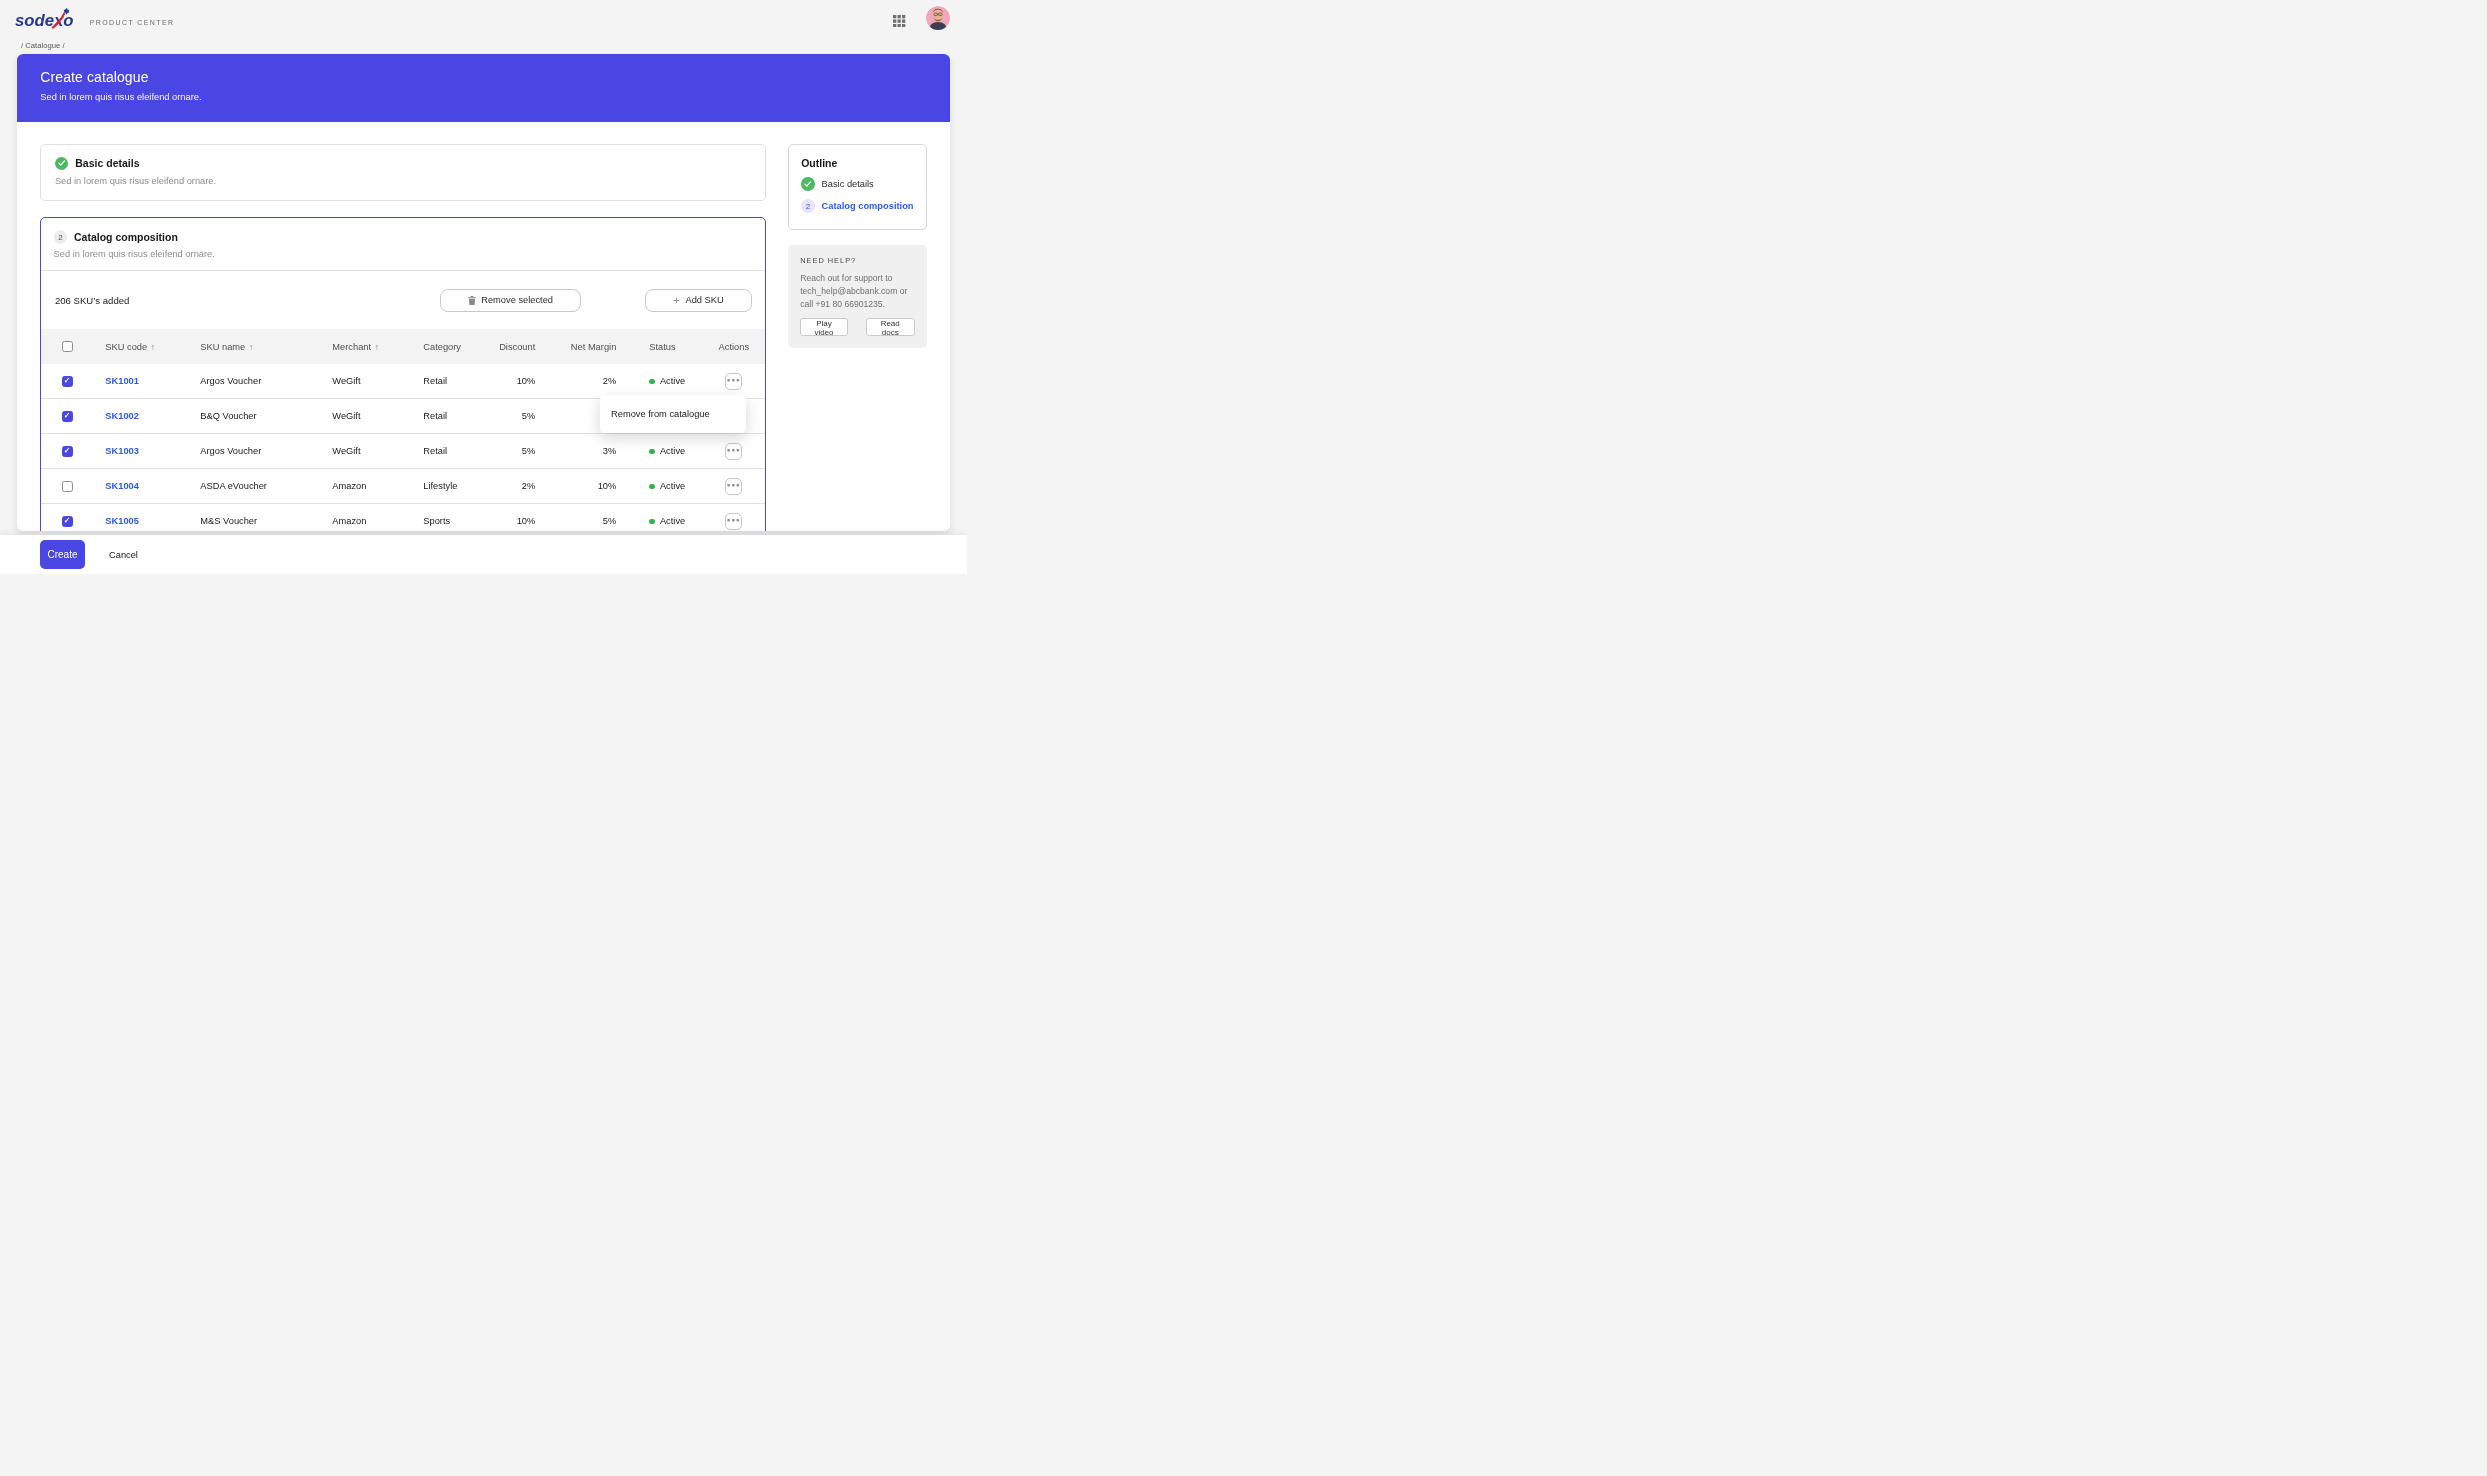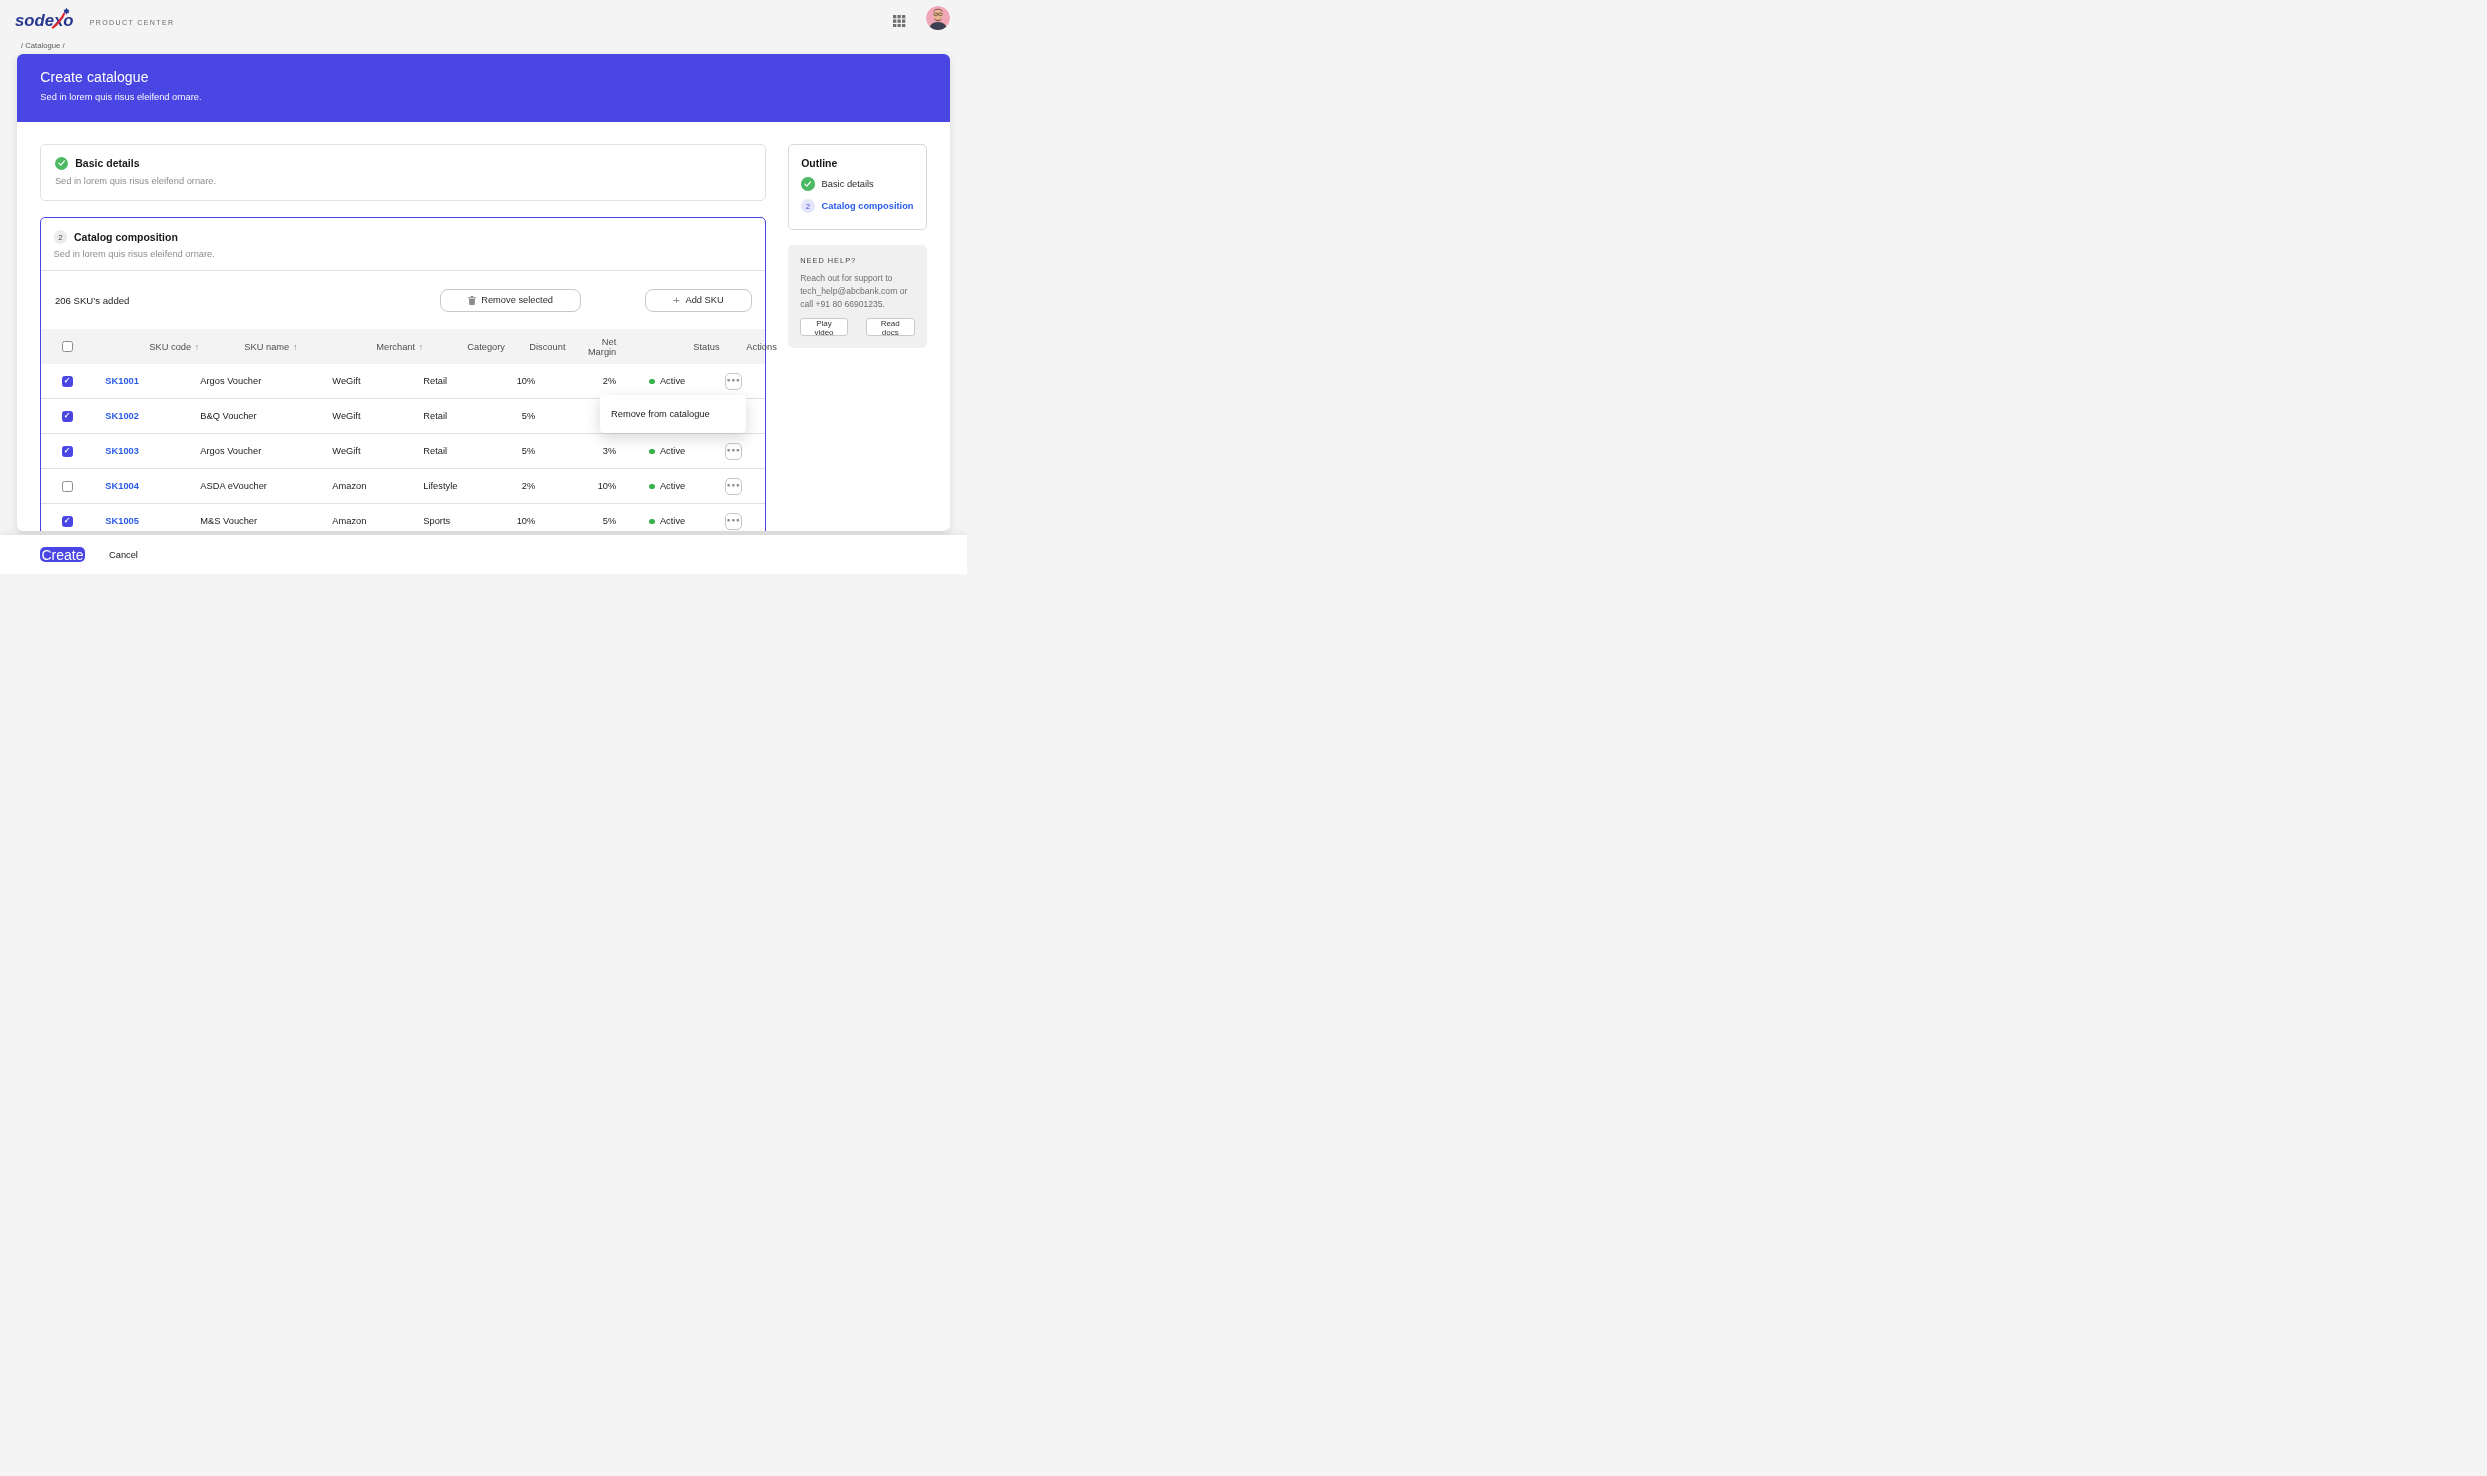--- a/index.html
+++ b/index.html
@@ -52,21 +52,21 @@
   
   .tbl-header, .tbl-row { display:grid; grid-template-columns:64px 95px 132px 91px 62px 50px 81px 86px 1fr;
                           align-items:center; }
   .tbl-header { height:35px; background:#f3f3f3; font-size:9.3px; color:#4f4f4f; }
   .tbl-row { height:35px; border-bottom:0.6px solid #e0e0e0; font-size:9.3px; color:#1b1b1b; background:#fff; }
   .cell-check { padding-left:20.4px; }
   .col-right { text-align:right; }
   .col-status { padding-left:33px; display:flex; align-items:center; gap:5px; }
   .col-actions { display:flex; justify-content:center; }
   .sort-arrow { color:#8d8d8d; font-size:8.6px; margin-left:3.7px; }
-  .th { display:flex; align-items:center; cursor:default;margin-left:44px; }
+  .th { display:flex; align-items:center; cursor:default; }
   .th.sortable { cursor:pointer; }
   .checkbox { width:11px; height:11px; border-radius:2.5px; border:0.9px solid #8d8d8d; background:#fff;
               display:flex; align-items:center; justify-content:center; cursor:pointer; }
   .checkbox.checked { background:#4A46E3; border-color:#4A46E3; }
   .checkbox.checked::after { content:"✓"; color:#fff; font-size:8px; font-weight:700; line-height:1; }
   .sku-link { color:#2A5CE8; font-weight:700; cursor:pointer; }
   .status-dot { width:5.6px; height:5.6px; border-radius:50%; background:#36B24A; flex:none; }
   .dots-btn { width:17.3px; height:17.3px; border:0.9px solid #c6c6c6; border-radius:5px; background:#fff;
               display:flex; align-items:center; justify-content:center; cursor:pointer; }
   .dots-btn span { color:#8f8f8f; font-size:6.2px; letter-spacing:0.9px; line-height:1; margin-top:-1.9px; }
@@ -88,22 +88,22 @@
   .help-card { margin-top:15.4px; background:#f0f0f1; border-radius:5px; padding:11px 12.3px; height:103px; }
   .help-title { font-size:7.4px; letter-spacing:1px; color:#454545; }
   .help-body { font-size:8.6px; color:#6f6f6f; line-height:1.48; margin-top:6.8px; }
   .help-btns { display:flex; gap:18px; margin-top:8px; }
   .btn-small { height:17.3px; padding:0 6.8px; background:#fff; border:0.6px solid #c9c9c9; border-radius:3.1px;
                font-size:8px; color:#333; cursor:pointer; font-family:"Liberation Sans", sans-serif; }
 
   
   .footer { position:absolute; left:0; right:0; bottom:0; height:39px; background:#fff;
             box-shadow:0 -2.5px 6.2px rgba(0,0,0,.07); display:flex; align-items:center; padding-left:40px; }
-  .btn-create { height:15px; width:45px; background:#4A46E3; color:#fff; border:none; border-radius:5px;
-                font-size:14px; cursor:pointer; font-family:"Liberation Sans", sans-serif; }
+  .btn-create { height:29px; width:45px; background:#4A46E3; color:#fff; border:none; border-radius:5px;
+                font-size:10px; cursor:pointer; font-family:"Liberation Sans", sans-serif; }
   .btn-cancel { margin-left:24px; background:none; border:none; font-size:9.3px; color:#161616; cursor:pointer;
                 font-family:"Liberation Sans", sans-serif; }
 </style>
 </head>
 <body>
 
 <div class="page">
 
   <div class="topbar">
     <div class="logo-wrap">

